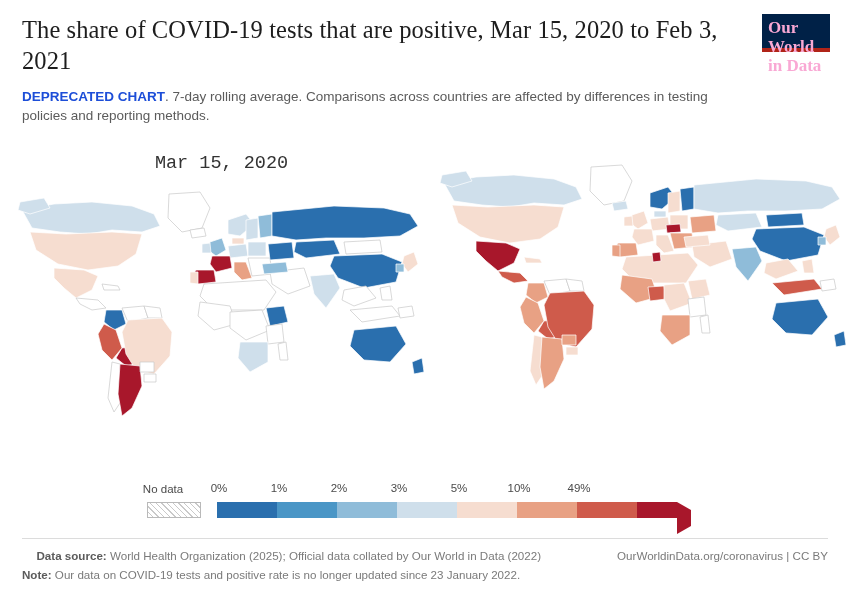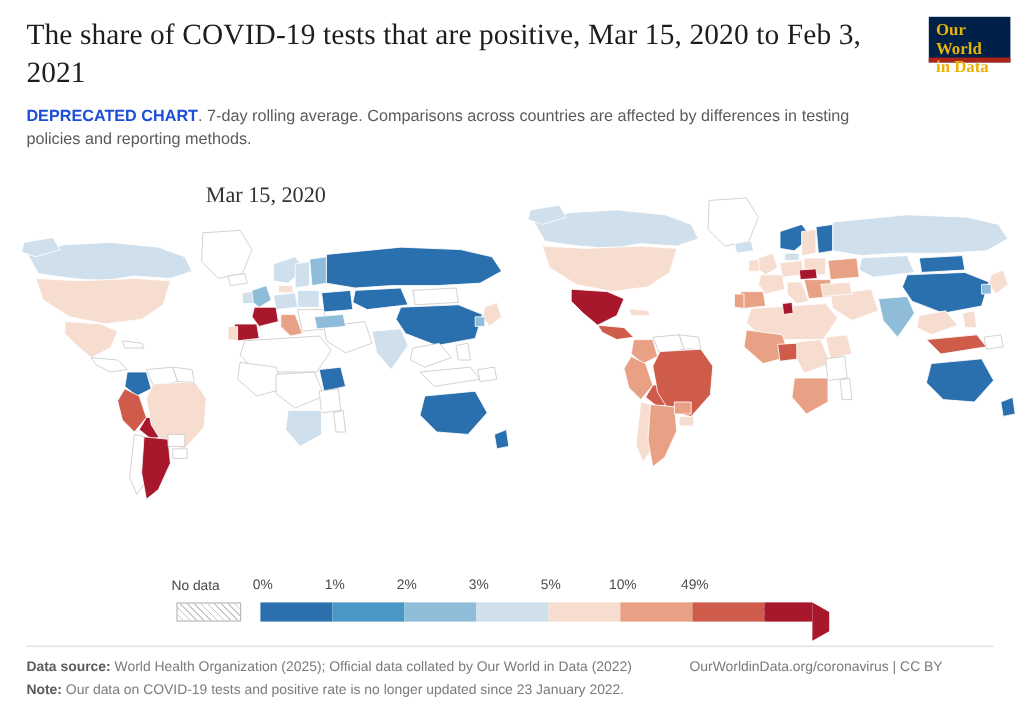--- a/index.html
+++ b/index.html
@@ -13,21 +13,21 @@
     font-family: "Liberation Sans", sans-serif;
     color: #1d1d1d;
     overflow: hidden;
     position: relative;
   }
   .page {
     width: 850px;
     height: 600px;
     position: relative;
     box-sizing: border-box;
-    padding: 14px 8px 0 22px;
+    padding: 14px 20px 0 22px;
   }
 
   
   .header {
     position: relative;
   }
   .title {
     font-family: "Liberation Serif", serif;
     font-size: 24.5px;
     font-weight: 400;
@@ -49,24 +49,24 @@
     font-weight: 700;
   }
 
   .owid-logo {
     position: absolute;
     right: 0;
     top: 0;
     width: 68px;
     height: 38px;
     background: #002147;
-    color: #eab308;
+    color: #f9a8d4;
     font-family: "Liberation Serif", serif;
     font-weight: 700;
-    font-size: 14px;
+    font-size: 17px;
     line-height: 1.12;
     padding: 4px 5px 0 6px;
     box-sizing: border-box;
     border-bottom: 4px solid #b02418;
   }
 
   
   .maps {
     position: relative;
     margin-top: 28px;
@@ -75,21 +75,21 @@
   .map-panel {
     position: absolute;
     top: 0;
     width: 415px;
     height: 300px;
   }
   .map-panel.left { left: -8px; }
   .map-panel.right { left: 414px; }
   .map-label {
     text-align: center;
-    font-family: Liberation Serif, serif;
+    font-family: Liberation Mono, monospace;
     font-size: 18.5px;
     color: #333333;
     margin-bottom: 6px;
   }
   .map-svg {
     display: block;
     width: 415px;
     height: 270px;
   }
 
@@ -175,22 +175,23 @@
     bottom: 16px;
     border-top: 1px solid #dcdcdc;
     padding-top: 8px;
     font-size: 11.6px;
     color: #7a7a7a;
     line-height: 1.55;
   }
   .footer b { color: #5b5b5b; font-weight: 700; }
   .footer-row {
     display: flex;
-    justify-content: flex-start;
+    justify-content: flex-end;
     align-items: baseline;
+    gap: 28px;
   }
   .footer-right { white-space: nowrap; color: #7a7a7a; margin-left: 48px; }
   .footer-note { margin-top: 1px; }
 </style>
 </head>
 <body>
 
 <div class="page">
 
   <div class="header">

